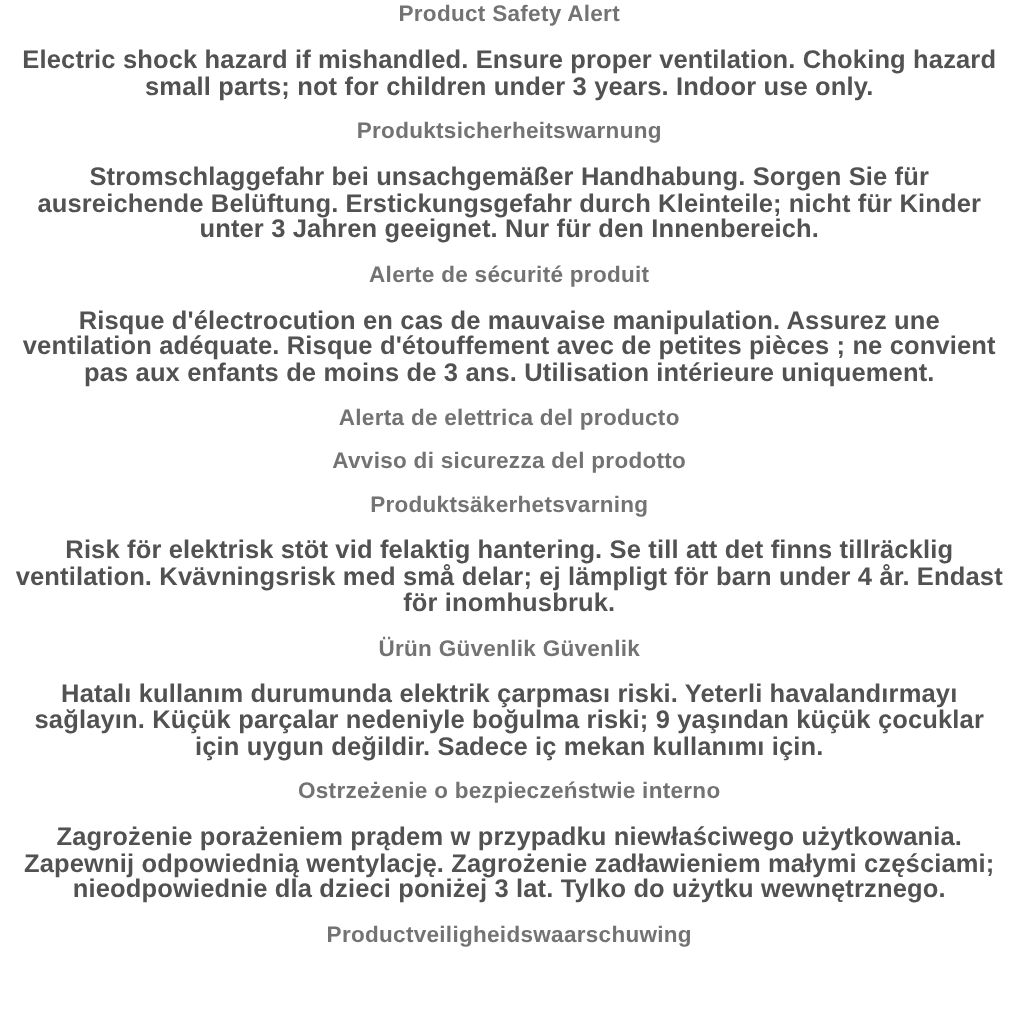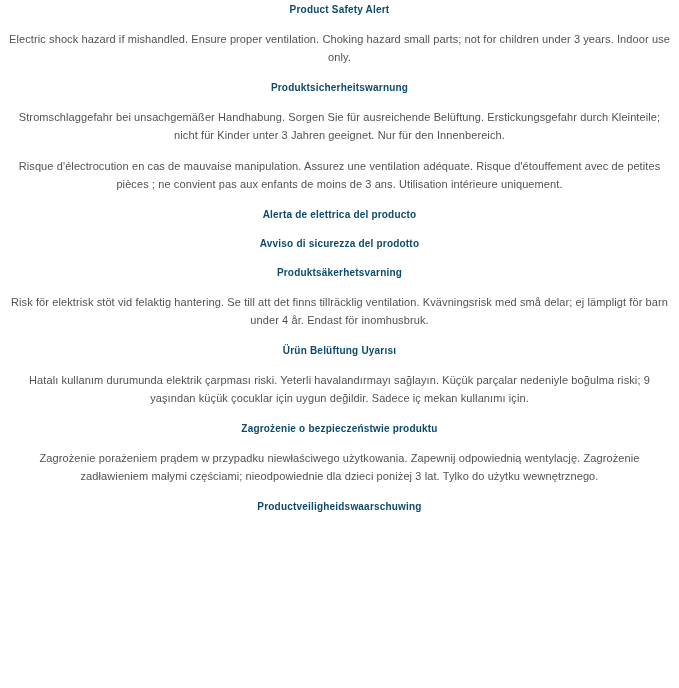--- a/index.html
+++ b/index.html
@@ -17,75 +17,76 @@
     background: #ffffff;
     font-family: "Liberation Sans", "DejaVu Sans", sans-serif;
     text-align: center;
     overflow: hidden;
   }
   .safety-section {
     margin: 0;
   }
   .section-heading {
     margin: 0 0 13px 0;
-    font-size: 10px;
+    font-size: 15px;
     line-height: 16px;
     font-weight: 700;
-    color: #0c4a6e;
+    color: #737373;
     letter-spacing: 0.2px;
   }
   .section-body {
     margin: 0 auto 14px;
     max-width: 662px;
-    font-size: 11px;
+    font-size: 17px;
     line-height: 17.5px;
-    font-weight: 400;
+    font-weight: 700;
     color: #525252;
     letter-spacing: 0.1px;
   }
 </style>
 </head>
 <body>
 
 <div class="page">
 
   <section class="safety-section">
     <h2 class="section-heading">Product Safety Alert</h2>
     <p class="section-body">Electric shock hazard if mishandled. Ensure proper ventilation. Choking hazard small parts; not for children under 3 years. Indoor use only.</p>
   </section>
 
   <section class="safety-section">
     <h2 class="section-heading">Produktsicherheitswarnung</h2>
     <p class="section-body">Stromschlaggefahr bei unsachgemäßer Handhabung. Sorgen Sie für ausreichende Belüftung. Erstickungsgefahr durch Kleinteile; nicht für Kinder unter 3 Jahren geeignet. Nur für den Innenbereich.</p>
   </section>
 
   <section class="safety-section">
+    <h2 class="section-heading">Alerte de sécurité produit</h2>
     <p class="section-body">Risque d'électrocution en cas de mauvaise manipulation. Assurez une ventilation adéquate. Risque d'étouffement avec de petites pièces ; ne convient pas aux enfants de moins de 3 ans. Utilisation intérieure uniquement.</p>
   </section>
 
   <section class="safety-section">
     <h2 class="section-heading">Alerta de elettrica del producto</h2>
   </section>
 
   <section class="safety-section">
     <h2 class="section-heading">Avviso di sicurezza del prodotto</h2>
   </section>
 
   <section class="safety-section">
     <h2 class="section-heading">Produktsäkerhetsvarning</h2>
     <p class="section-body">Risk för elektrisk stöt vid felaktig hantering. Se till att det finns tillräcklig ventilation. Kvävningsrisk med små delar; ej lämpligt för barn under 4 år. Endast för inomhusbruk.</p>
   </section>
 
   <section class="safety-section">
-    <h2 class="section-heading">Ürün Belüftung Uyarısı</h2>
+    <h2 class="section-heading">Ürün Güvenlik Güvenlik</h2>
     <p class="section-body">Hatalı kullanım durumunda elektrik çarpması riski. Yeterli havalandırmayı sağlayın. Küçük parçalar nedeniyle boğulma riski; 9 yaşından küçük çocuklar için uygun değildir. Sadece iç mekan kullanımı için.</p>
   </section>
 
   <section class="safety-section">
-    <h2 class="section-heading">Zagrożenie o bezpieczeństwie produktu</h2>
+    <h2 class="section-heading">Ostrzeżenie o bezpieczeństwie interno</h2>
     <p class="section-body">Zagrożenie porażeniem prądem w przypadku niewłaściwego użytkowania. Zapewnij odpowiednią wentylację. Zagrożenie zadławieniem małymi częściami; nieodpowiednie dla dzieci poniżej 3 lat. Tylko do użytku wewnętrznego.</p>
   </section>
 
   <section class="safety-section">
     <h2 class="section-heading">Productveiligheidswaarschuwing</h2>
 
   </section>
 
 </div>
 

